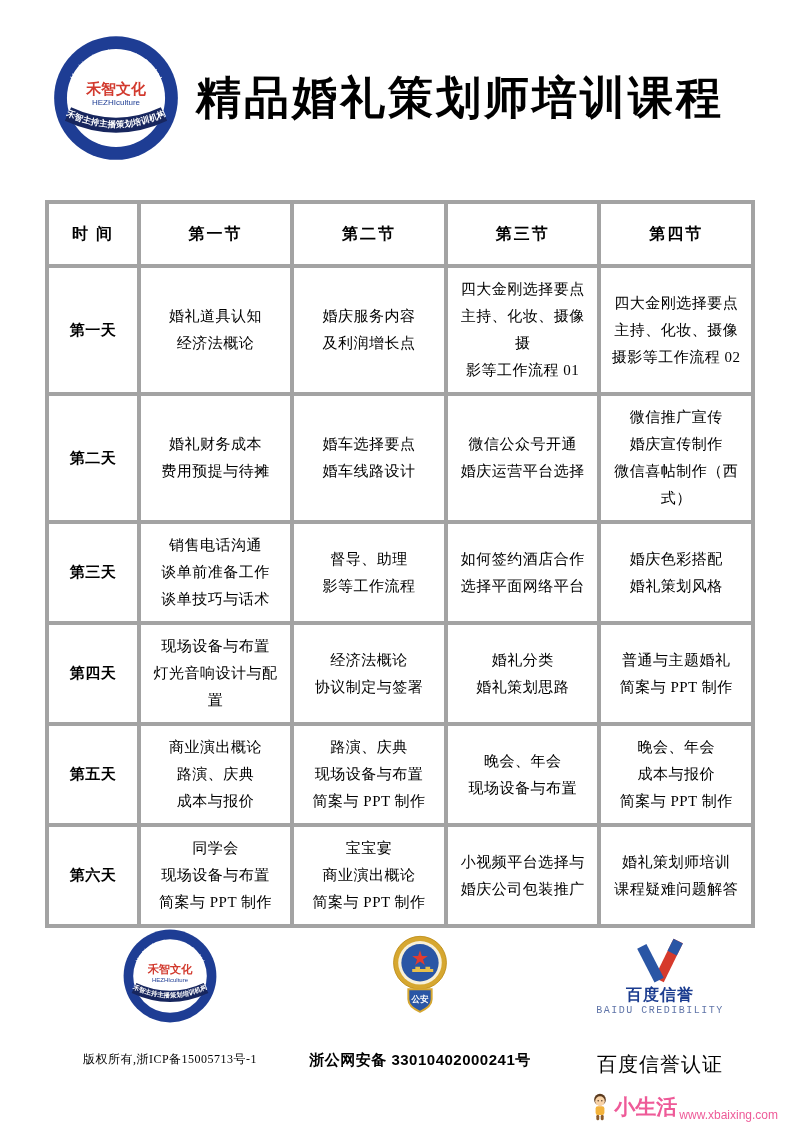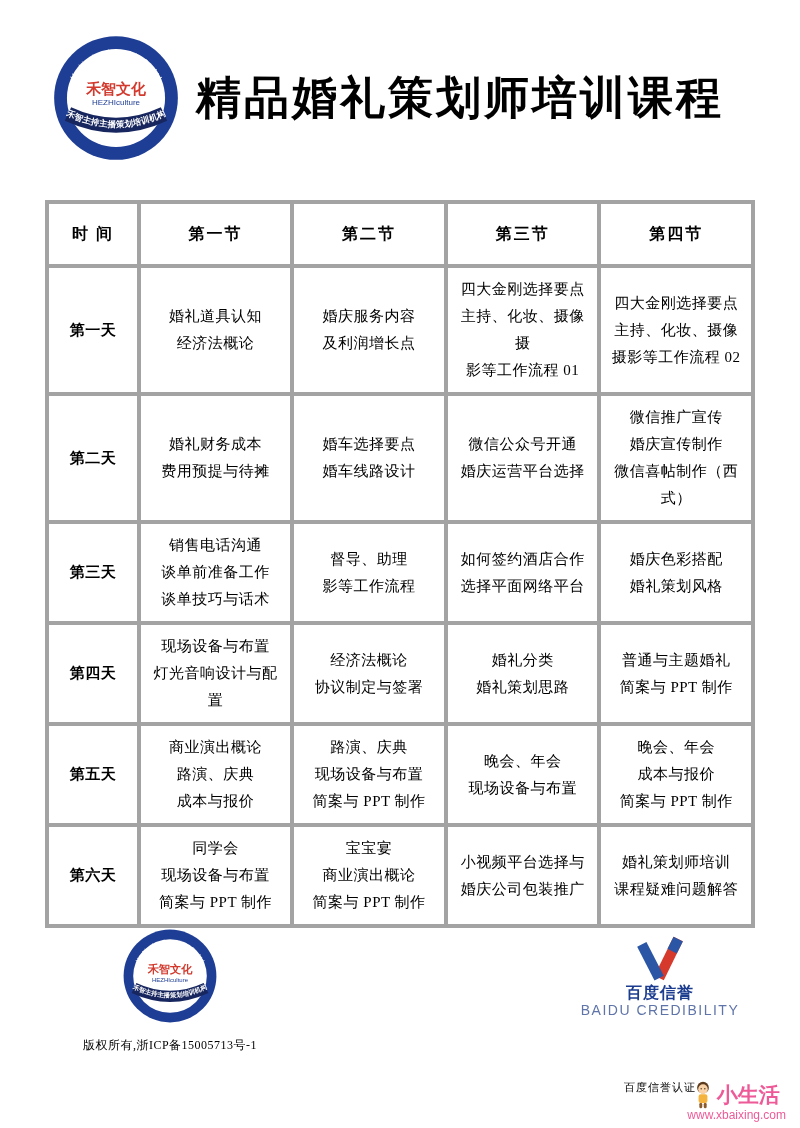--- a/index.html
+++ b/index.html
@@ -29,34 +29,34 @@
   table.course thead th { height:64px; font-size:16px; font-weight:bold; letter-spacing:2px; }
   table.course tbody td { height:96px; }
   td.day-cell { font-weight:bold; font-size:16px; }
   td.course-cell { white-space:pre-line; }
 
   
   .footer { position:absolute; top:925px; left:0; width:800px; height:130px; }
   .f-col { position:absolute; display:flex; flex-direction:column; align-items:center; }
   .f-left   { left:55px;  width:230px; }
   .f-center { left:285px; width:270px; }
-  .f-right  { left:565px; width:190px;gap:43px; }
+  .f-right  { left:565px; width:190px; }
   .logo-box { height:102px; display:flex; flex-direction:column; align-items:center; justify-content:center; }
   .footer-logo { width:96px; height:96px; }
   .police-badge { width:70px; height:92px; }
   .baidu-v { width:52px; height:50px; }
   .baidu-title { font-size:16px; font-weight:bold; color:#1b3c8f; line-height:1.15; letter-spacing:1px; }
-  .baidu-sub { font-size:14px; color:#5f74a8; letter-spacing:1.5px; font-family:Liberation Sans, sans-serif; }
-  .caption { margin-top:10px; }
+  .baidu-sub { font-size:10px; color:#5f74a8; letter-spacing:1.5px; font-family:Liberation Mono, monospace; }
+  .caption { margin-top:24px; }
   .icp-text { font-size:12px; letter-spacing:0.5px; }
   .police-text { font-size:15px; font-weight:bold; font-family:"Liberation Sans",sans-serif; letter-spacing:0.5px; }
-  .baidu-cert { font-size:11px; letter-spacing:1px; }
-
-  
-  .watermark { position:absolute; right:14px; bottom:6px; display:flex; flex-direction:column; align-items:center; }
+  .baidu-cert { font-size:20px; letter-spacing:1px; }
+
+  
+  .watermark { position:absolute; right:22px; bottom:6px; display:flex; flex-direction:row; align-items:flex-end; }
   .wm-row { display:flex; align-items:center; gap:3px; }
   .wm-mascot { width:22px; height:30px; }
   .wm-title { font-size:21px; font-weight:bold; color:#ee5a98; font-family:"Liberation Sans",sans-serif; }
   .wm-url { font-size:12px; color:#ee5a98; font-family:"Liberation Sans",sans-serif; margin-top:-2px; padding-left:2px; }
 </style>
 </head>
 <body>
 
 <svg width="0" height="0" style="position:absolute" aria-hidden="true">
   <defs>
@@ -196,20 +196,34 @@
           <text x="60" y="67" text-anchor="middle" font-size="7.5" fill="#1e3d94" font-family="Liberation Sans, sans-serif">HEZHIculture</text>
           <path d="M 15,75 Q 60,96 105,75" stroke="#17265e" stroke-width="14" fill="none"></path>
           <text font-size="8" fill="#ffffff" font-weight="bold" text-anchor="middle" dominant-baseline="middle">
             <textPath href="#logo-band" startOffset="50%">禾智主持主播策划培训机构</textPath>
           </text>
         </svg>
       </div>
       <div class="caption icp-text">版权所有,浙ICP备15005713号-1</div>
     </div>
 
+    <div class="f-col f-center">
+      <div class="logo-box">
+        <svg class="police-badge" viewBox="0 0 90 110">
+          <circle cx="45" cy="38" r="34" fill="#d6a730" stroke="#b8860b" stroke-width="1"></circle>
+          <circle cx="45" cy="38" r="28" fill="#f7f0d8"></circle>
+          <circle cx="45" cy="38" r="24" fill="#2a56a5"></circle>
+          <polygon points="45,22 47.4,29.2 55,29.2 48.8,33.8 51.2,41 45,36.5 38.8,41 41.2,33.8 35,29.2 42.6,29.2" fill="#e23b2e"></polygon>
+          <path d="M28,50 h34 v-4 h-4 v-3 h-6 v3 h-7 v-3 h-6 v3 h-4 v4 z" fill="#e8c04a"></path>
+          <path d="M30,72 h30 v13 c0,8 -8,13 -15,16 c-7,-3 -15,-8 -15,-16 z" fill="#2a56a5" stroke="#d6a730" stroke-width="2.5"></path>
+          <text x="45" y="88" text-anchor="middle" font-size="11" fill="#ffffff" font-weight="bold">公安</text>
+        </svg>
+      </div>
+      <div class="caption police-text">浙公网安备 33010402000241号</div>
+    </div>
 
     <div class="f-col f-right">
       <div class="logo-box">
         <svg class="baidu-v" viewBox="0 0 60 56">
           <line x1="51" y1="5" x2="29" y2="50" stroke="#d63a2c" stroke-width="12"></line>
           <line x1="9" y1="11" x2="29" y2="50" stroke="#2a56a5" stroke-width="12"></line>
           <line x1="51" y1="5" x2="44" y2="19" stroke="#2a56a5" stroke-width="12"></line>
         </svg>
         <div class="baidu-title">百度信誉</div>
         <div class="baidu-sub">BAIDU CREDIBILITY</div>

